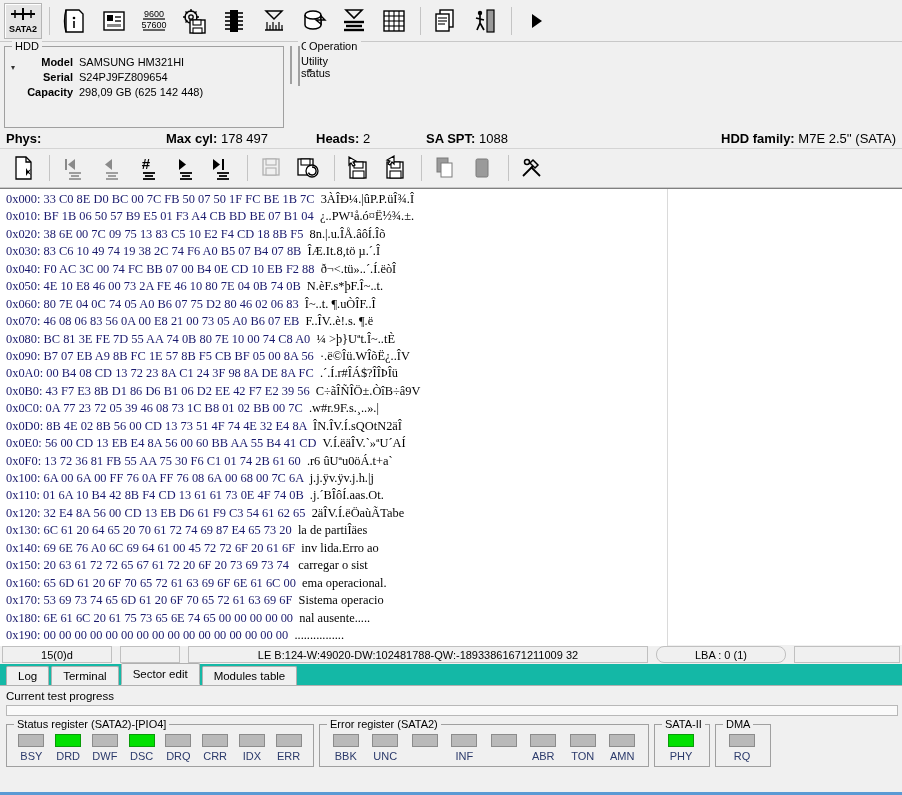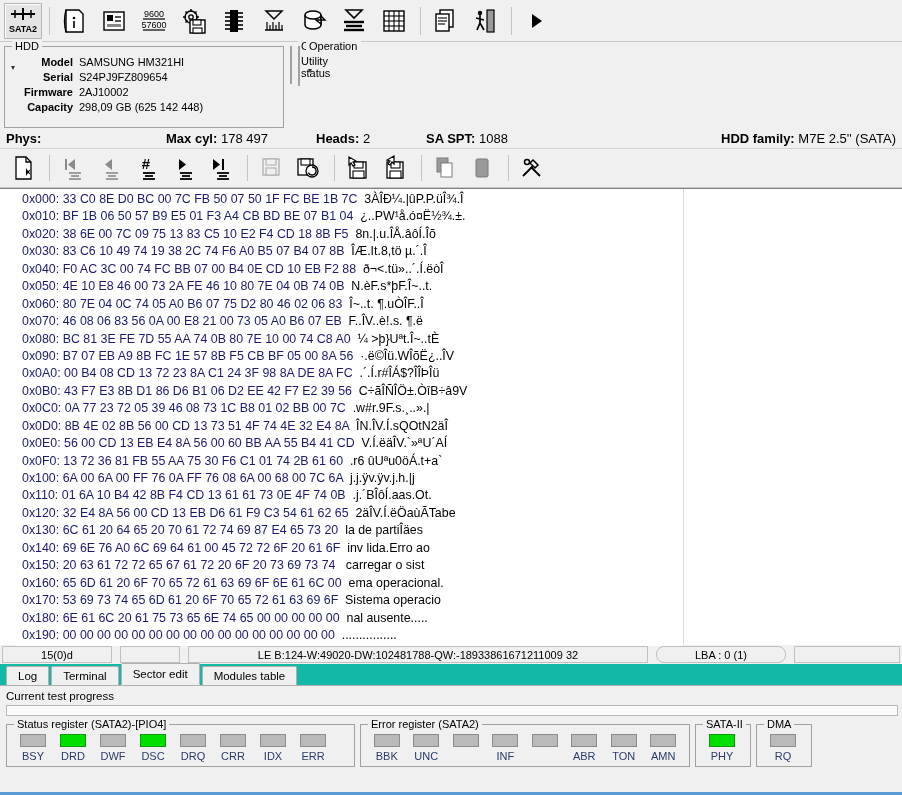--- a/index.html
+++ b/index.html
@@ -114,26 +114,26 @@
 
   
   .hexwrap {
     position: relative;
     height: 457px;
     background: #ffffff;
     border-top: 1px solid #808080;
   }
   .hexpane {
     position: absolute;
-    left: 16px; top: 0;
+    left: 0; top: 0;
     width: 668px; height: 457px;
     background: #ffffff;
     border-right: 1px solid #dadada;
     overflow: hidden;
-    font-family: Liberation Sans, sans-serif;
+    font-family: Liberation Serif, serif;
     font-size: 12.4px;
     line-height: 17.45px;
     color: #1a1a6e;
     padding: 2px 0 0 6px;
     white-space: pre;
   }
   .hexline { display: block; height: 17.45px; }
   .h-off { color: #1a1a6e; }
   .h-bytes { color: #1a1a6e; }
   .h-ascii { color: #000000; }
@@ -215,21 +215,21 @@
     background: #b9b9b9;
     border: 1px solid #8c8c8c;
   }
   .led.on { background: #00e000; border-color: #0a9a0a; }
   .led-lbl {
     margin-top: 3px;
     font-size: 11px;
     color: #2b3a6b;
   }
   .led-lbl.blank { visibility: hidden; }
-  .status-box { width: 349px; }
+  .status-box { width: 308px; }
   .error-box { width: 330px; }
   .sata-box { width: 56px; }
   .dma-box { width: 56px; }
 
   .bottomline {
     position: absolute;
     left: 0; bottom: 0;
     width: 902px; height: 3px;
     background: #5a9ad4;
   }
@@ -396,24 +396,20 @@
       <span class="hdd-arrow">▾</span>
       <table class="hdd-table">
         <tbody>
             <tr>
           <td class="hdd-lbl">Model</td>
           <td class="hdd-val">SAMSUNG HM321HI</td>
         </tr>
         <tr>
           <td class="hdd-lbl">Serial</td>
           <td class="hdd-val">S24PJ9FZ809654</td>
-        </tr>
-        <tr>
-          <td class="hdd-lbl">Firmware</td>
-          <td class="hdd-val">2AJ10002</td>
         </tr>
         <tr>
           <td class="hdd-lbl">Capacity</td>
           <td class="hdd-val">298,09 GB (625 142 448)</td>
         </tr>
       </tbody>
         </table>
     </div>
 
     <div class="rightcol">

